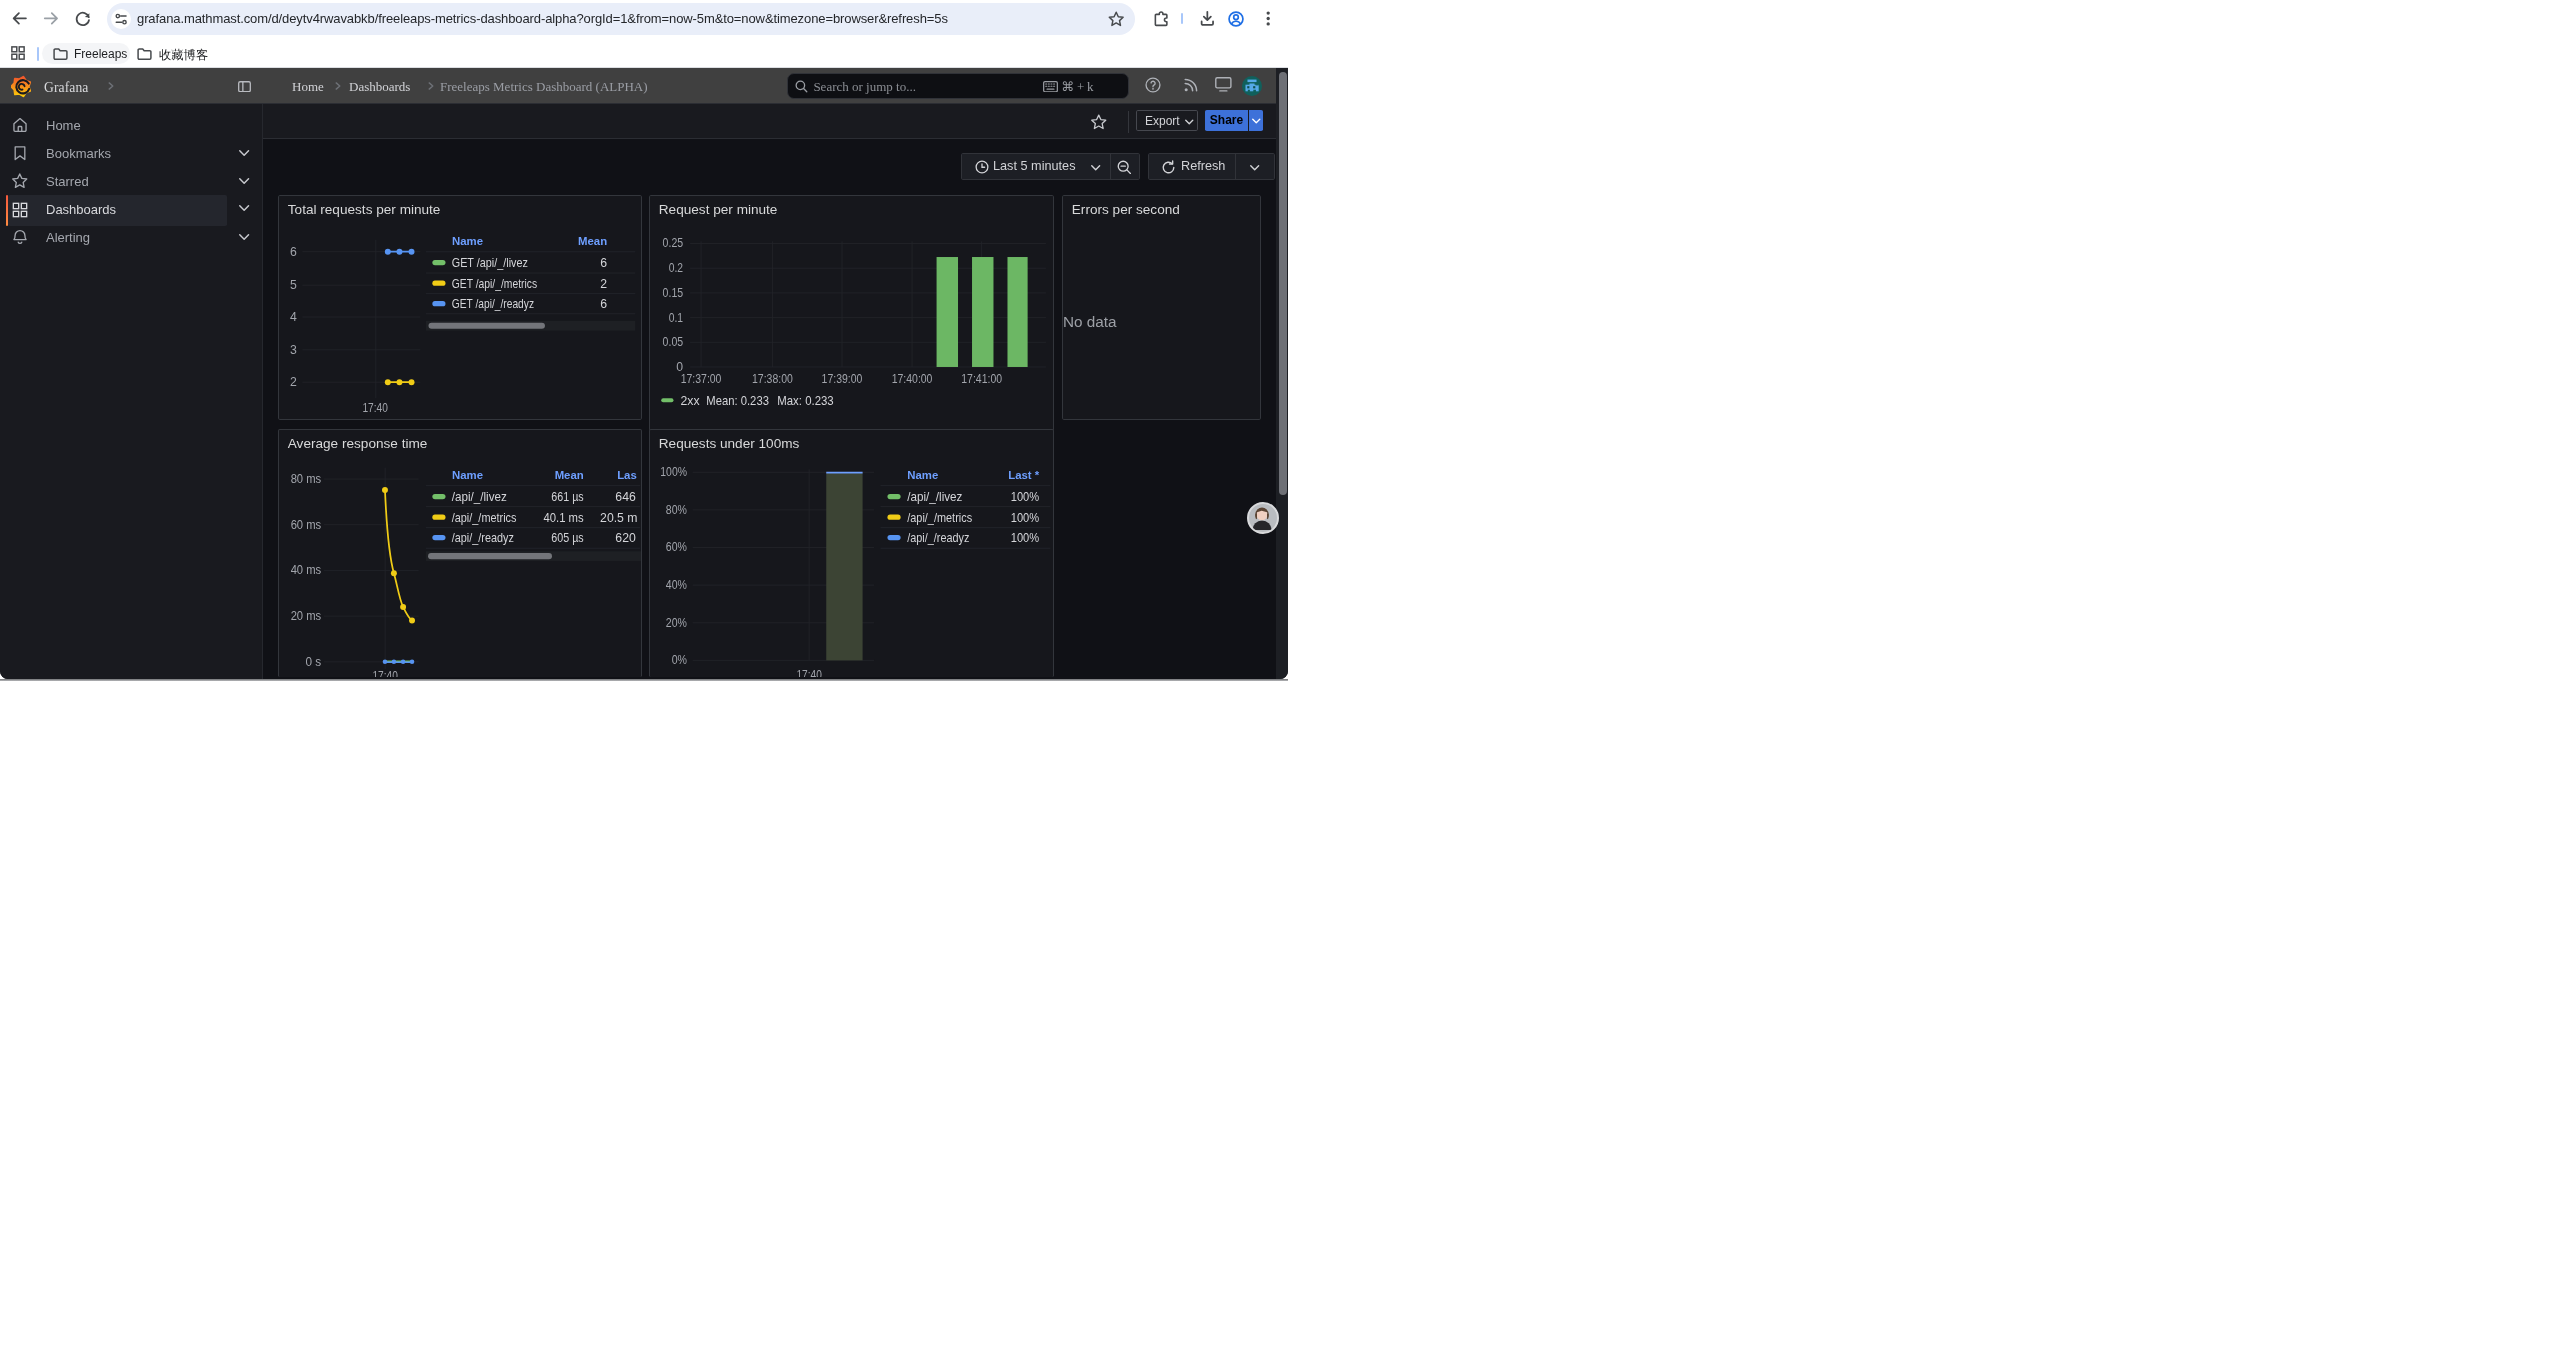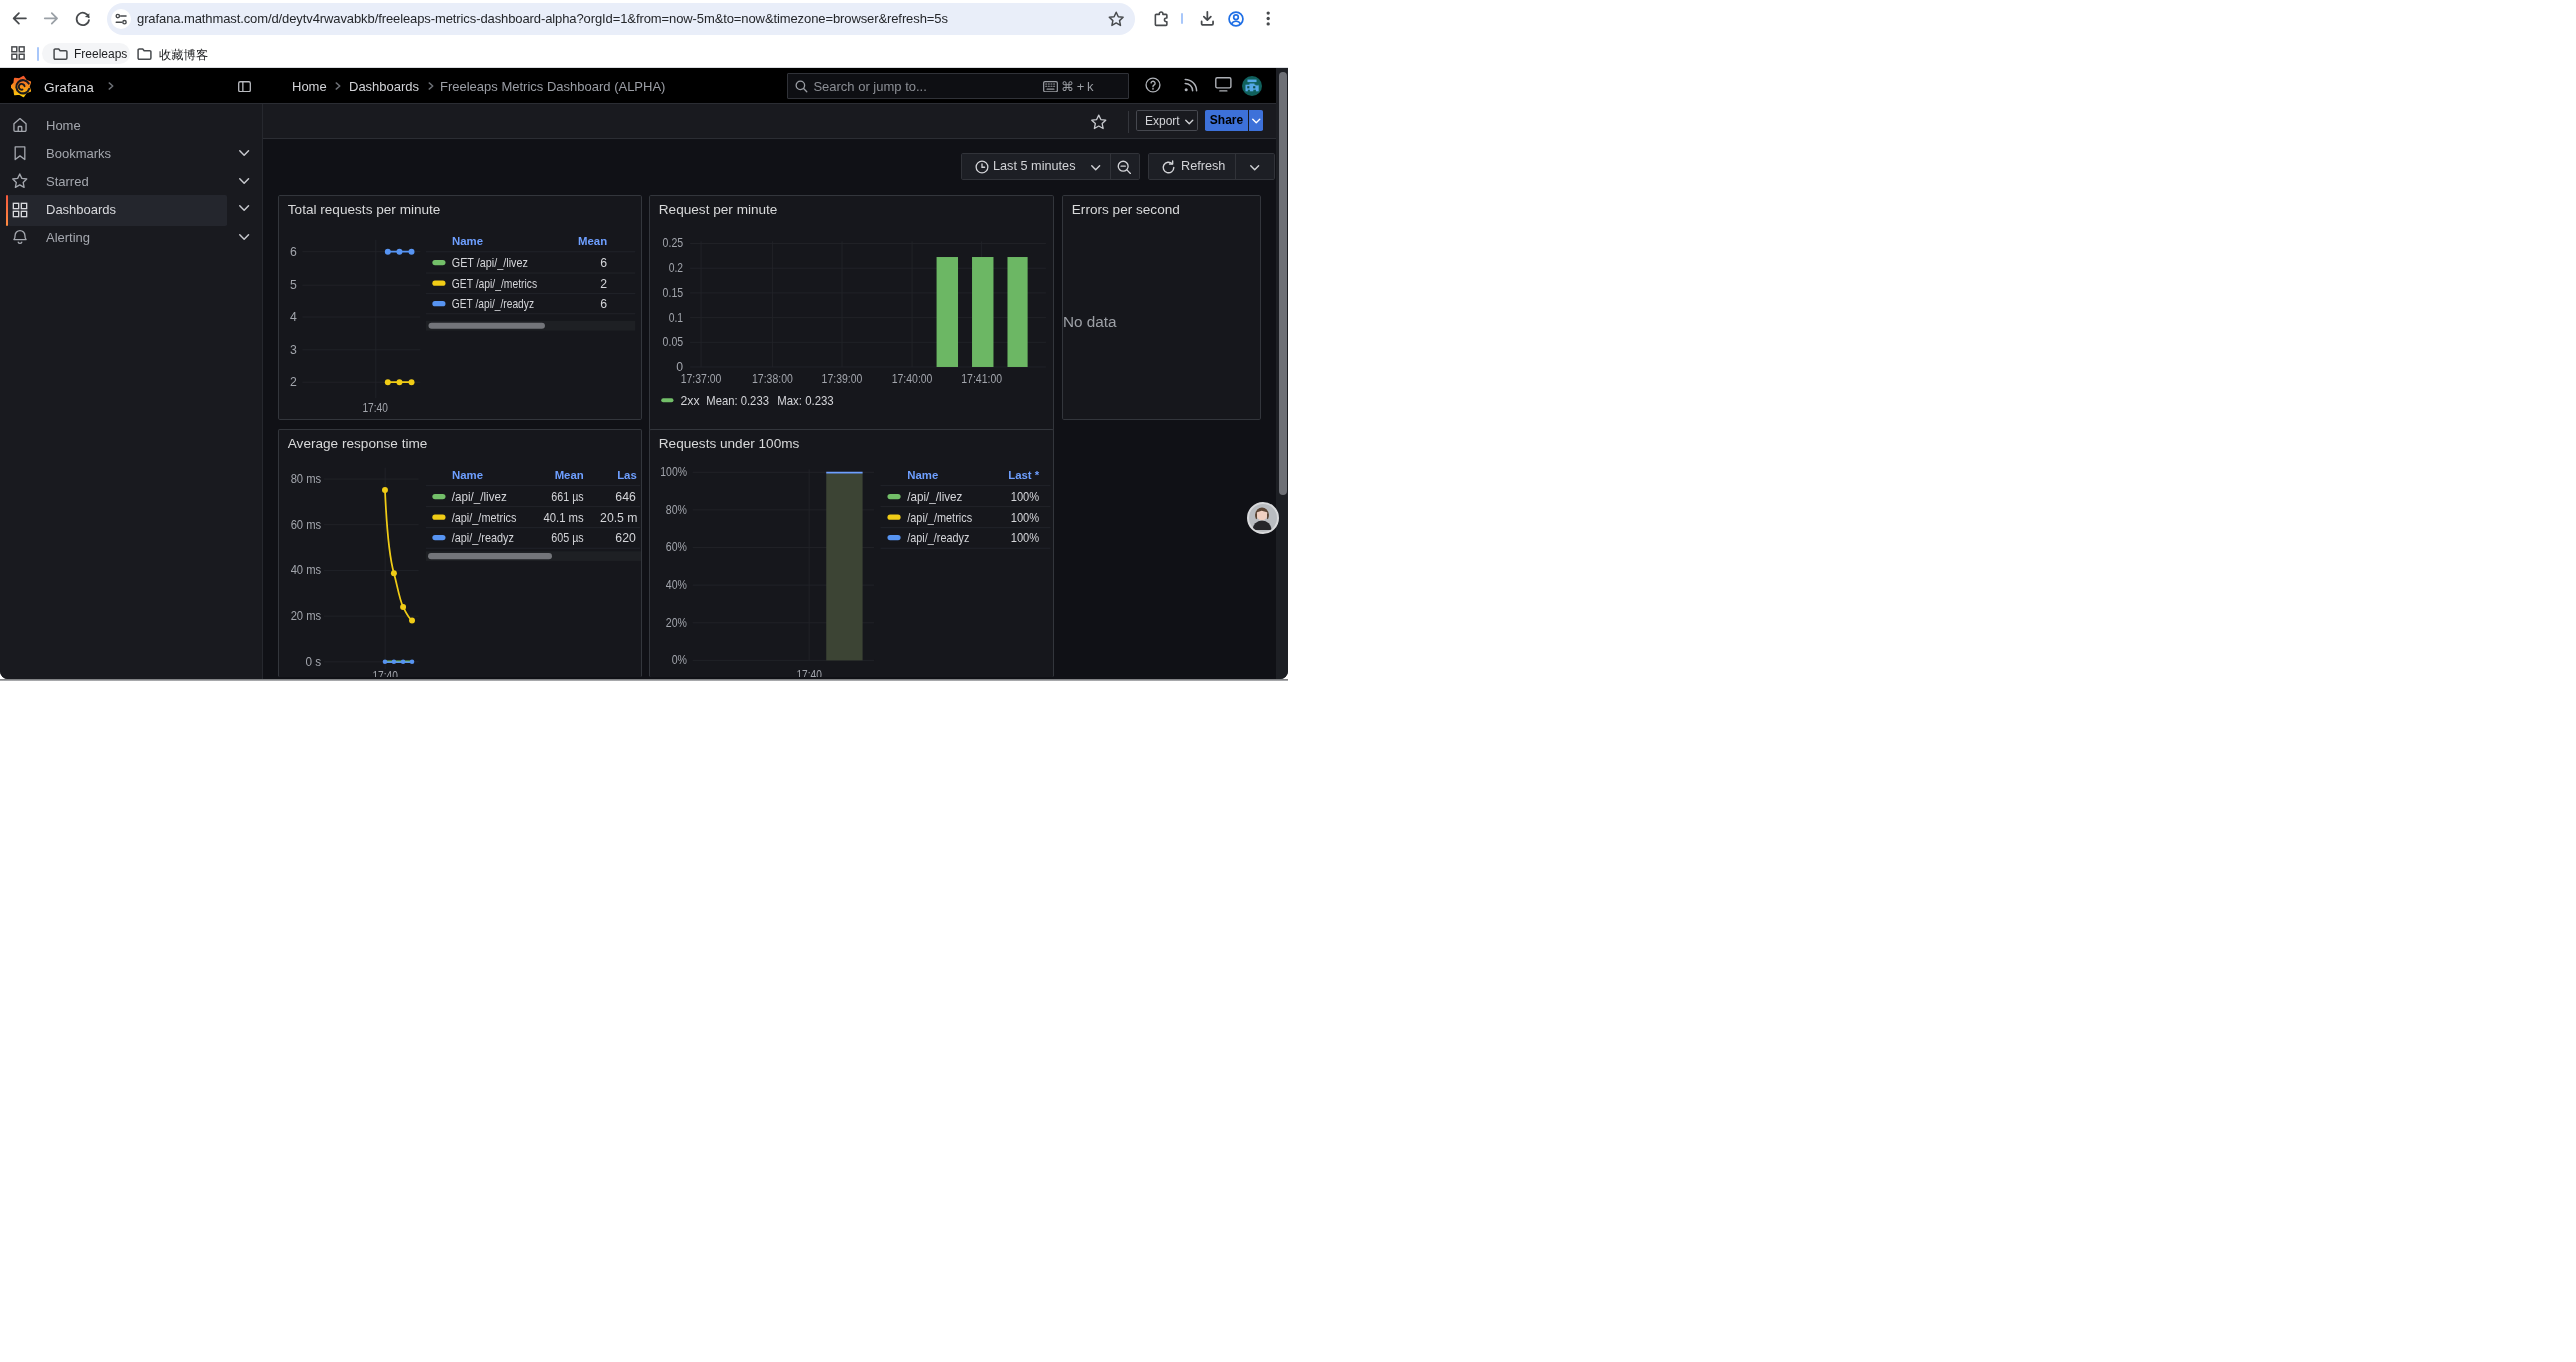--- a/index.html
+++ b/index.html
@@ -15,30 +15,30 @@
   #urltext { position:absolute; left:137px; top:11.4px; font-size:13px; color:#24262a;
     letter-spacing:-0.1px; white-space:nowrap; }
   .bk { position:absolute; top:47px; font-size:12px; color:#1e1f21; white-space:nowrap; }
   
   #band { position:absolute; left:0; top:679px; width:1288px; height:1.8px;
     background:linear-gradient(#6f7173,#b9babd); }
   #wrap { position:absolute; left:0; top:68px; width:1288px; height:611px;
     background:#101116; border-radius:0 0 8px 8px; overflow:hidden; color:#d5d6da; }
   
   #ghead { position:absolute; left:0; top:0; width:1337px; height:36px;
-    background:#000000; border-bottom:0.9px solid #2b2d33; }
+    background:#404040; border-bottom:0.9px solid #2b2d33;font-family:Liberation Serif, serif; }
   #toolbar { position:absolute; left:263px; top:36px; width:1025px; height:35px;
     background:#191a1f; border-bottom:0.9px solid #2b2d33; }
   #sidebar { position:absolute; left:0; top:36px; width:263px; height:575px;
     background:#191a1f; border-right:0.9px solid #26282e; }
   .mitem { position:absolute; left:46px; font-size:13px; color:#a4a7ae; }
   #gbrand { position:absolute; left:44px; top:12.3px; font-size:13.6px; font-weight:500; color:#d8d9dc; letter-spacing:0.1px; }
   .crumb { position:absolute; top:31px; font-size:13px; font-weight:500; color:#d2d3d7; }
   #searchbox { position:absolute; left:787px; top:4.8px; width:342px; height:26px;
-    background:#0e0f13; border:0.9px solid #303238; border-radius:1px; }
+    background:#0e0f13; border:0.9px solid #303238; border-radius:7px; }
   
   .panel { position:absolute; background:#16171c; border:0.9px solid #33363c; border-radius:1.8px;
     overflow:hidden; }
   .ptitle { position:absolute; left:8.8px; top:6.1px; font-size:13.6px; font-weight:500; color:#d8d9da; }
   
   #exportbtn { position:absolute; left:873px; top:6.3px; width:62px; height:21px;
     border:0.9px solid #46484f; border-radius:1.8px; color:#d2d3d7; font-size:12px; }
   #sharebtn { position:absolute; left:942px; top:6.3px; width:43px; height:21px;
     background:#3d71d9; border-radius:1.8px 0 0 1.8px; color:#000000; font-size:12px; font-weight:600;
     text-align:center; line-height:21px; }

